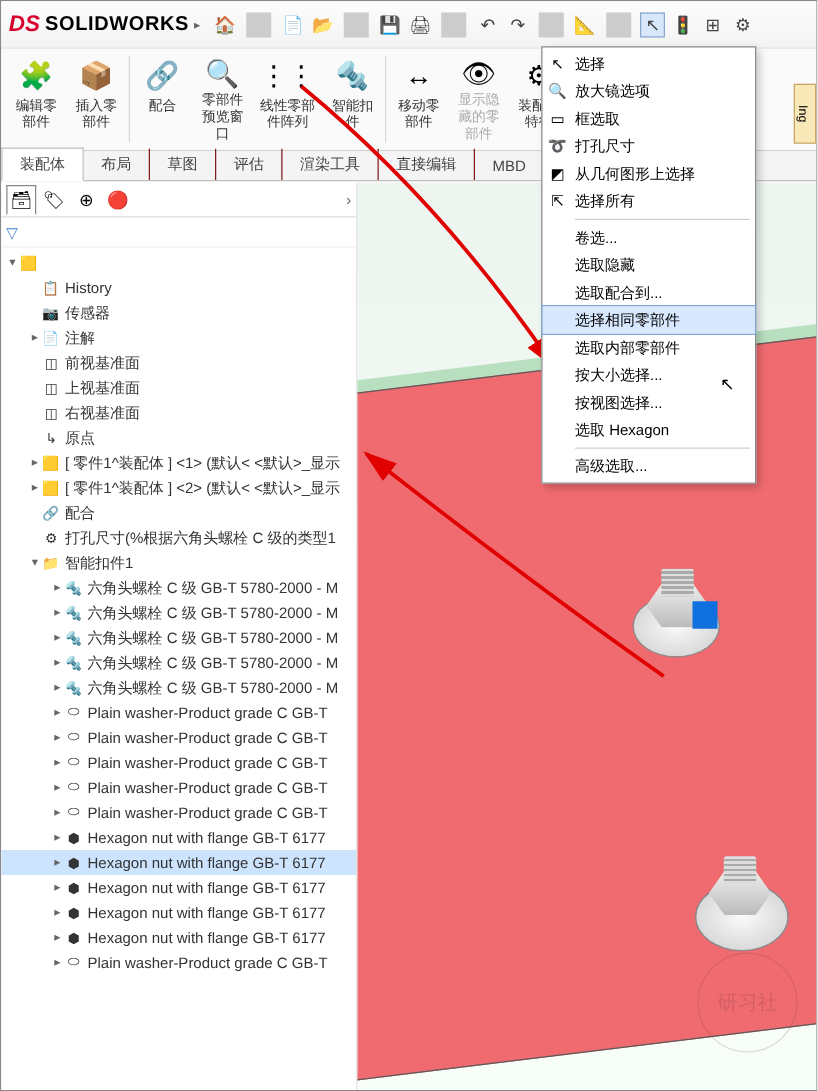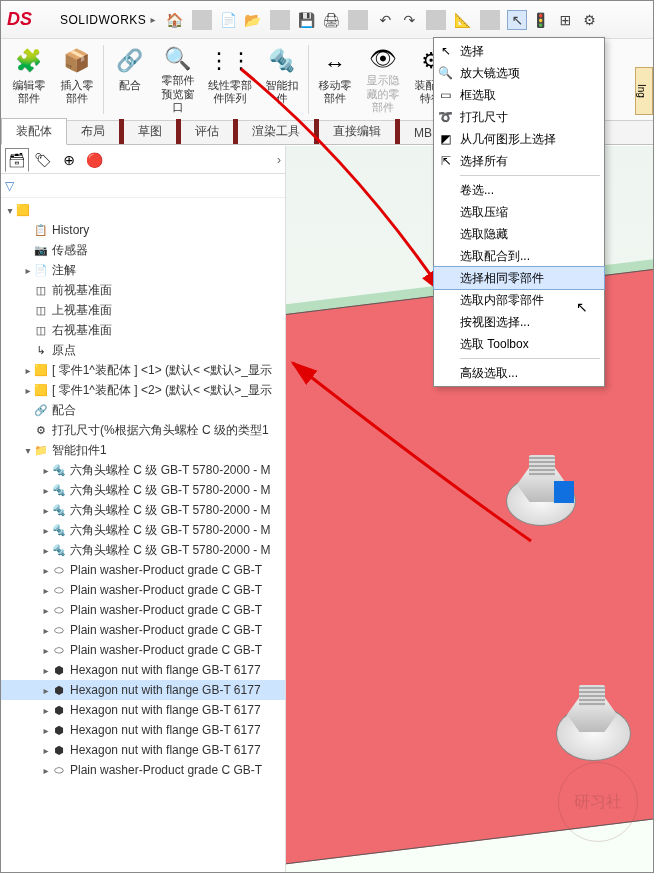--- a/index.html
+++ b/index.html
@@ -1,32 +1,32 @@
 <!DOCTYPE html>
 <html><head>
 <meta charset="utf-8">
 <style>
 * { margin: 0; padding: 0; box-sizing: border-box; font-family: "Microsoft YaHei", sans-serif; font-size: 12px; }
 body { background: #fff; overflow: hidden; width: 654px; height: 873px; position: relative; }
 .app { width: 654px; height: 873px; border: 1px solid #888; background: #fff; position: relative; }
 .titlebar { height: 38px; background: linear-gradient(#fdfdfd,#f3f3f3); display: flex; align-items: center; padding: 0 6px; border-bottom: 1px solid #ddd; }
 .logo { display: flex; align-items: center; gap: 4px; margin-right: 10px; }
 .logo-ds { color: #d6002a; font-weight: bold; font-size: 18px; font-style: italic; }
-.logo-text { font-weight: normal; font-size: 12px; letter-spacing: 0.5px; margin-left: 24px; }
+.logo-text { font-weight: bold; font-size: 16px; letter-spacing: 0.5px; }
 .titlebar-icons { display: flex; gap: 4px; align-items: center; }
 .titlebar-icons span { width: 20px; height: 20px; display: flex; align-items: center; justify-content: center; font-size: 14px; cursor: pointer; color: #444; }
 .sep { width: 1px; height: 20px; background: #ccc; margin: 0 3px; }
 .ribbon { height: 82px; background: #fafafa; border-bottom: 1px solid #d0d0d0; display: flex; padding: 2px 4px; }
 .ribbon-btn { display: flex; flex-direction: column; align-items: center; justify-content: flex-start; padding: 4px 6px; min-width: 48px; cursor: pointer; }
 .ribbon-icon { width: 32px; height: 32px; display: flex; align-items: center; justify-content: center; font-size: 22px; margin-bottom: 2px; }
 .ribbon-label { font-size: 11px; text-align: center; line-height: 1.2; color: #333; }
 .ribbon-label.disabled { color: #aaa; }
 .ribbon-sep { width: 1px; background: #d8d8d8; margin: 4px 2px; }
 .tabs { height: 24px; background: #f4f4f4; display: flex; border-bottom: 1px solid #c0c0c0; align-items: flex-end; }
-.tab { padding: 4px 14px; font-size: 12px; color: #444; cursor: pointer; border-right: 5px solid #7f1d1d; }
+.tab { padding: 4px 14px; font-size: 12px; color: #444; cursor: pointer; border-right: 1px solid #7f1d1d; }
 .tab.active { background: #fff; border-bottom: 1px solid #fff; margin-bottom: -1px; border-top: 1px solid #c0c0c0; border-left: 1px solid #c0c0c0; border-right: 1px solid #c0c0c0; }
 .workspace { position: absolute; top: 145px; left: 0; right: 0; bottom: 0; display: flex; }
 .sidebar { width: 285px; background: #fff; border-right: 1px solid #ddd; display: flex; flex-direction: column; }
 .sidebar-tabs { height: 28px; border-bottom: 1px solid #ddd; display: flex; gap: 2px; padding: 2px 4px; }
 .sidebar-tab { width: 24px; height: 24px; display: flex; align-items: center; justify-content: center; cursor: pointer; font-size: 14px; }
 .sidebar-tab.active { background: #fff; border: 1px solid #888; border-bottom: 1px solid #fff; }
 .filter-bar { height: 24px; border-bottom: 1px solid #eee; display: flex; align-items: center; padding: 0 4px; }
 .tree { flex: 1; overflow-y: auto; padding: 2px 0; }
 .tree-item { display: flex; align-items: center; height: 20px; padding-left: var(--indent, 4px); cursor: pointer; white-space: nowrap; overflow: hidden; font-size: 12px; color: #333; }
 .tree-item.selected { background: #cde4ff; }
@@ -339,39 +339,39 @@
       </div>
       <div class="menu-item">
         <span class="menu-icon">⇱</span>
         <span>选择所有</span>
       </div>
       <div class="menu-sep"></div>
       <div class="menu-item">
         <span>卷选...</span>
       </div>
       <div class="menu-item">
-        <span>选取压缩</span>
-      </div>
-      <div class="menu-item">
         <span>选取隐藏</span>
       </div>
       <div class="menu-item">
         <span>选取配合到...</span>
       </div>
       <div class="menu-item highlighted">
         <span>选择相同零部件</span>
       </div>
       <div class="menu-item">
         <span>选取内部零部件</span>
       </div>
       <div class="menu-item">
+        <span>按大小选择...</span>
+      </div>
+      <div class="menu-item">
         <span>按视图选择...</span>
       </div>
       <div class="menu-item">
-        <span>选取 Toolbox</span>
+        <span>选取 Hexagon</span>
       </div>
       <div class="menu-sep"></div>
       <div class="menu-item">
         <span>高级选取...</span>
       </div>
     </div>
 
   <svg class="arrow arrow1">
       <defs>
         <marker id="ah1" markerWidth="10" markerHeight="10" refX="8" refY="3" orient="auto">

